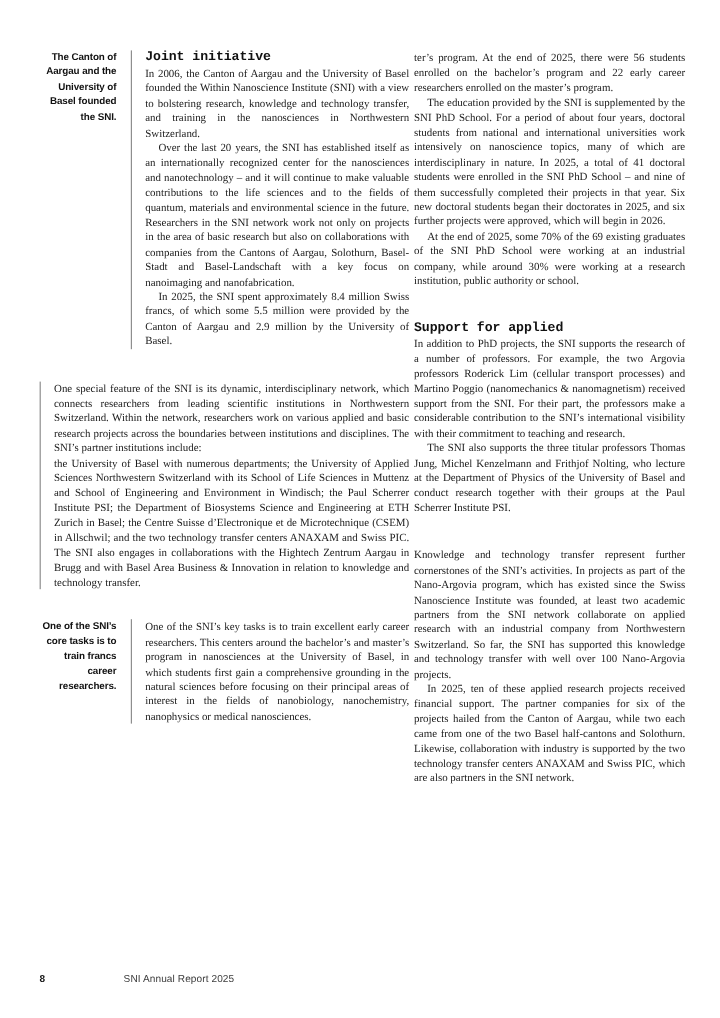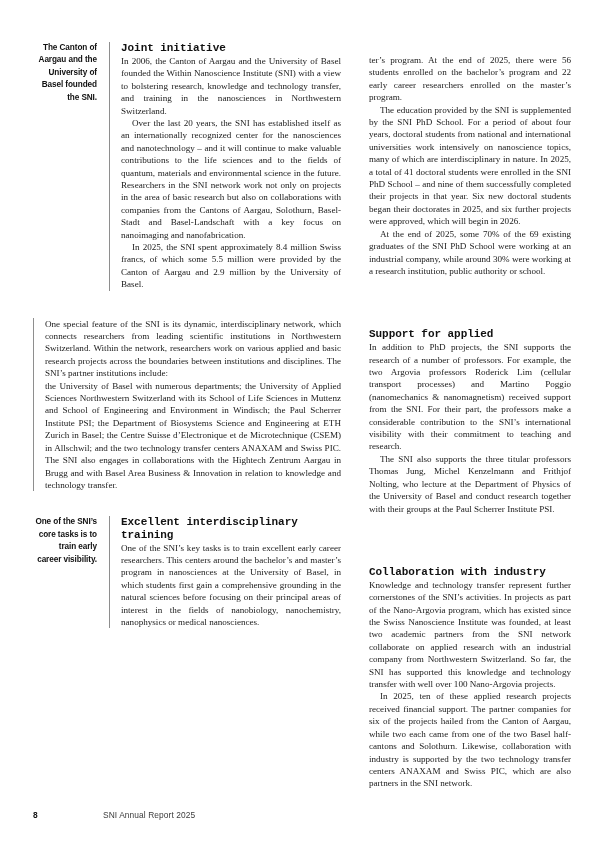--- a/index.html
+++ b/index.html
@@ -28,21 +28,21 @@
   .content {
     position: absolute;
     left: 33px;
     top: 42px;
     width: 534px;
   }
 
   .cols {
     display: flex;
     align-items: flex-start;
-    gap: 16px;
+    gap: 4px;
   }
 
   .col-left-wrap {
     width: 308px;
     flex: 0 0 308px;
   }
   .col-right-wrap {
     width: 226px;
     flex: 0 0 226px;
     padding-left: 0px;
@@ -99,21 +99,21 @@
     color: #1a1a1a;
   }
   p.para.indent {
     text-indent: 11px;
   }
 
   .gap-section { height: 27px; }
   .gap-section-sm { height: 25px; }
 
   
-  .rblock { margin: 12px; }
+  .rblock { margin: 0; }
   .rgap { height: 27px; }
 
   
   .footer {
     position: absolute;
     left: 33px;
     bottom: 28px;
     display: flex;
     align-items: baseline;
     font-family: "Liberation Sans", sans-serif;
@@ -158,24 +158,23 @@
           <div class="rule"></div>
           <div class="body-col">
             <p class="para">One special feature of the SNI is its dynamic, interdisciplinary network, which connects researchers from leading scientific institutions in Northwestern Switzerland. Within the network, researchers work on various applied and basic research projects across the boundaries between institutions and disciplines. The SNI’s partner institutions include:</p>
             <p class="para">the University of Basel with numerous departments; the University of Applied Sciences Northwestern Switzerland with its School of Life Sciences in Muttenz and School of Engineering and Environment in Windisch; the Paul Scherrer Institute PSI; the Department of Biosystems Science and Engineering at ETH Zurich in Basel; the Centre Suisse d’Electronique et de Microtechnique (CSEM) in Allschwil; and the two technology transfer centers ANAXAM and Swiss PIC. The SNI also engages in collaborations with the Hightech Zentrum Aargau in Brugg and with Basel Area Business &amp; Innovation in relation to knowledge and technology transfer.</p>
           </div>
         </div>
 
         <div class="gap-section-sm"></div>
 
         <div class="section">
-          <div class="margin-note">One of the SNI’s core tasks is to train early career visibility.</div>
+          <div class="margin-note">One of the SNI’s core tasks is to train francs career researchers.</div>
           <div class="rule"></div>
           <div class="body-col">
-            <h2 class="heading">Excellent interdisciplinary training</h2>
             <p class="para">One of the SNI’s key tasks is to train excellent early career researchers. This centers around the bachelor’s and master’s program in nanosciences at the University of Basel, in which students first gain a comprehensive grounding in the natural sciences before focusing on their principal areas of interest in the fields of nanobiology, nanochemistry, nanophysics or medical nanosciences.</p>
           </div>
         </div>
 
       </div>
 
       <div class="col-right-wrap">
 
         <div class="rblock">
           <p class="para">ter’s program. At the end of 2025, there were 56 students enrolled on the bachelor’s program and 22 early career researchers enrolled on the master’s program.</p>
@@ -187,21 +186,20 @@
 
         <div class="rblock">
           <h2 class="heading">Support for applied</h2>
           <p class="para">In addition to PhD projects, the SNI supports the research of a number of professors. For example, the two Argovia professors Roderick Lim (cellular transport processes) and Martino Poggio (nanomechanics &amp; nanomagnetism) received support from the SNI. For their part, the professors make a considerable contribution to the SNI’s international visibility with their commitment to teaching and research.</p>
           <p class="para indent">The SNI also supports the three titular professors Thomas Jung, Michel Kenzelmann and Frithjof Nolting, who lecture at the Department of Physics of the University of Basel and conduct research together with their groups at the Paul Scherrer Institute PSI.</p>
         </div>
 
         <div class="rgap"></div>
 
         <div class="rblock">
-          <h2 class="heading">Collaboration with industry</h2>
           <p class="para">Knowledge and technology transfer represent further cornerstones of the SNI’s activities. In projects as part of the Nano-Argovia program, which has existed since the Swiss Nanoscience Institute was founded, at least two academic partners from the SNI network collaborate on applied research with an industrial company from Northwestern Switzerland. So far, the SNI has supported this knowledge and technology transfer with well over 100 Nano-Argovia projects.</p>
           <p class="para indent">In 2025, ten of these applied research projects received financial support. The partner companies for six of the projects hailed from the Canton of Aargau, while two each came from one of the two Basel half-cantons and Solothurn. Likewise, collaboration with industry is supported by the two technology transfer centers ANAXAM and Swiss PIC, which are also partners in the SNI network.</p>
         </div>
 
       </div>
 
     </div>
   </div>
 
   <div class="footer">

